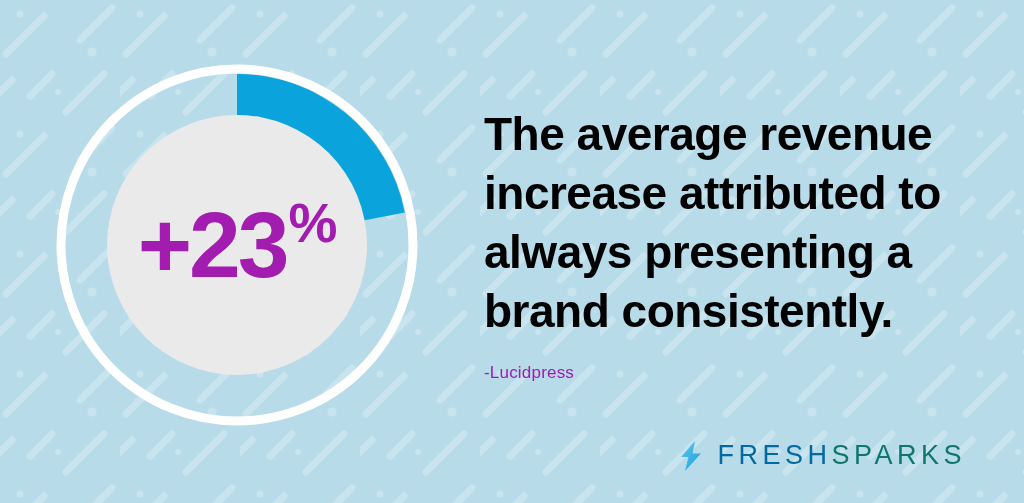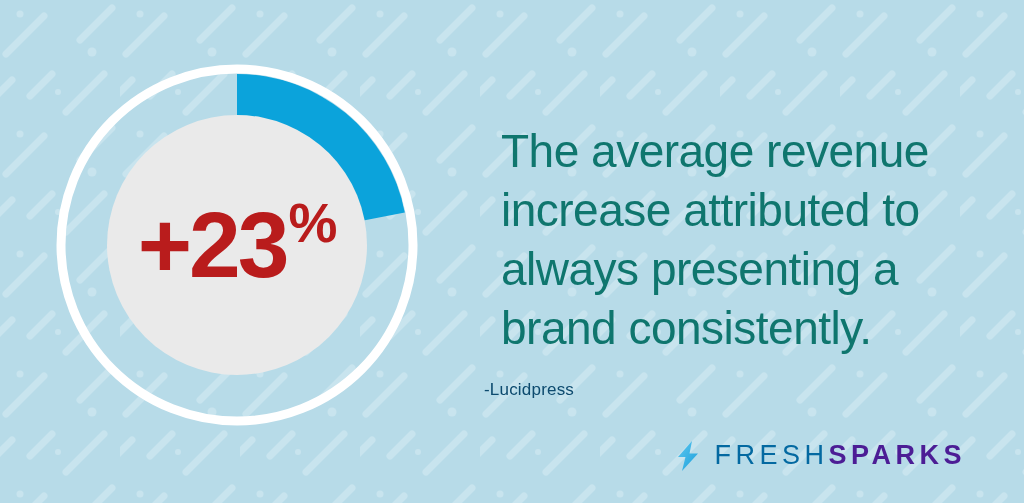--- a/index.html
+++ b/index.html
@@ -45,21 +45,21 @@
   .gauge-value {
     position: absolute;
     left: 0;
     top: 0;
     width: 370px;
     height: 370px;
     display: flex;
     align-items: center;
     justify-content: center;
     line-height: 1;
-    color: #b91c1c;
+    color: #a21caf;
     letter-spacing: -2px;
   }
   .gauge-value .num {
     font-size: 93px;
     font-weight: bold;
     letter-spacing: -3px;
   }
   .gauge-value .pct {
     font-size: 55px;
     font-weight: bold;
@@ -70,31 +70,31 @@
   }
 
   
   .content {
     position: absolute;
     left: 484px;
     top: 105px;
     width: 500px;
   }
   .quote {
-    margin: 17px;
+    margin: 0;
     font-size: 46px;
     line-height: 1.28;
-    font-weight: normal;
-    color: #0f766e;
+    font-weight: bold;
+    color: #000000;
     letter-spacing: -0.5px;
   }
   .attribution {
     margin: 22px 0 8px 0;
     font-size: 17px;
-    color: #0c4a6e;
+    color: #a21caf;
     letter-spacing: 0.2px;
   }
 
   
   .brand {
     position: absolute;
     right: 58px;
     bottom: 32px;
     display: flex;
     align-items: center;
@@ -108,22 +108,22 @@
   .brand-name {
     font-size: 27px;
     letter-spacing: 4.5px;
     white-space: nowrap;
   }
   .brand-name .fresh {
     color: #0369a1;
     font-weight: normal;
   }
   .brand-name .sparks {
-    color: #4c1d95;
-    font-weight: bold;
+    color: #0f766e;
+    font-weight: normal;
   }
 </style>
 </head>
 <body>
 
 <div id="infographic">
 
   <svg class="bg-pattern" viewBox="0 0 1024 503" preserveAspectRatio="none" aria-hidden="true">
     <defs>
       <pattern id="dashPattern" width="120" height="120" patternUnits="userSpaceOnUse">

